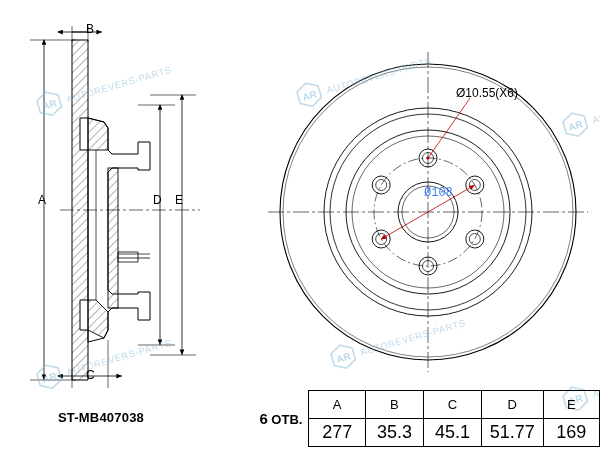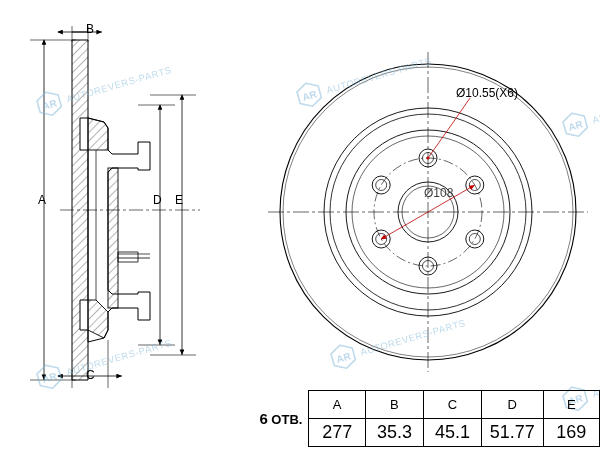--- a/index.html
+++ b/index.html
@@ -209,21 +209,21 @@
     </g>
   </svg>
 
   <div class="dim-label" style="left:86px; top:22px;"><span>B</span></div>
   <div class="dim-label" style="left:38px; top:193px;"><span>A</span></div>
   <div class="dim-label" style="left:153px; top:193px;"><span>D</span></div>
   <div class="dim-label" style="left:175px; top:193px;"><span>E</span></div>
   <div class="dim-label" style="left:86px; top:368px;"><span>C</span></div>
 
   <div class="dim-label" style="left:456px; top:86px; color:#000;"><span>Ø10.55(X6)</span></div>
-  <div class="dim-label" style="left:424px; top:186px; color:#404040;"><span>Ø108</span></div>
+  <div class="dim-label" style="left:424px; top:186px; color:#3b82f6;font-family:Liberation Mono, monospace;"><span>Ø108</span></div>
 
   <div class="wm" style="left:34px; top:75px;">
     <span class="mark">
       <svg viewBox="0 0 26 26" width="26" height="26">
         <path d="M13 1 L24 7 L24 19 L13 25 L2 19 L2 7 Z" fill="none" stroke="#7fb6d8" stroke-width="1.6"></path>
         <text x="13" y="17.5" font-size="10" font-family="Liberation Sans, sans-serif" font-weight="bold" fill="#7fb6d8" text-anchor="middle">AR</text>
       </svg>
     </span>
     <span class="txt">AUTOREVERS-PARTS</span>
   </div>
@@ -271,20 +271,21 @@
   <div class="wm" style="left:560px; top:370px;">
     <span class="mark">
       <svg viewBox="0 0 26 26" width="26" height="26">
         <path d="M13 1 L24 7 L24 19 L13 25 L2 19 L2 7 Z" fill="none" stroke="#7fb6d8" stroke-width="1.6"></path>
         <text x="13" y="17.5" font-size="10" font-family="Liberation Sans, sans-serif" font-weight="bold" fill="#7fb6d8" text-anchor="middle">AR</text>
       </svg>
     </span>
     <span class="txt">AUTOREVERS-PARTS</span>
   </div>
 
+  <div class="caption">ST-MB407038</div>
 
   <table class="spec-table">
     <tbody>
         <tr>
       <td class="lbl" rowspan="2">
         <span class="otv-num">6</span>
         <span>ОТВ.</span>
       </td>
       <td class="hdr">A</td>
       <td class="hdr">B</td>

